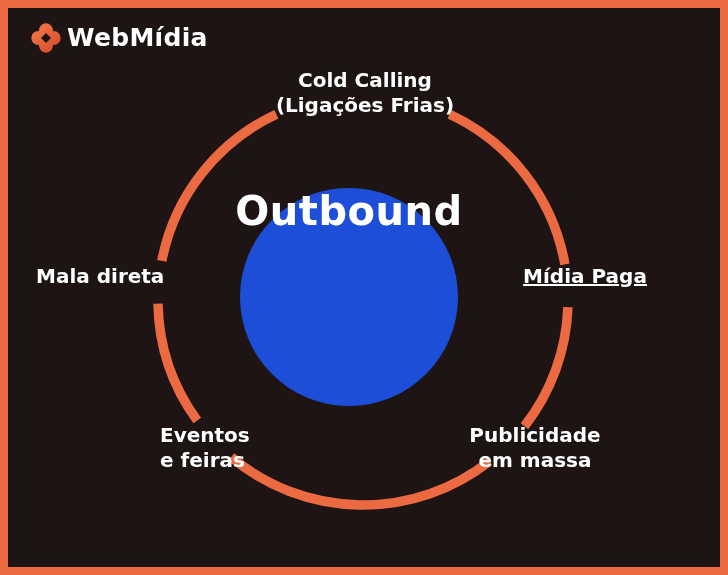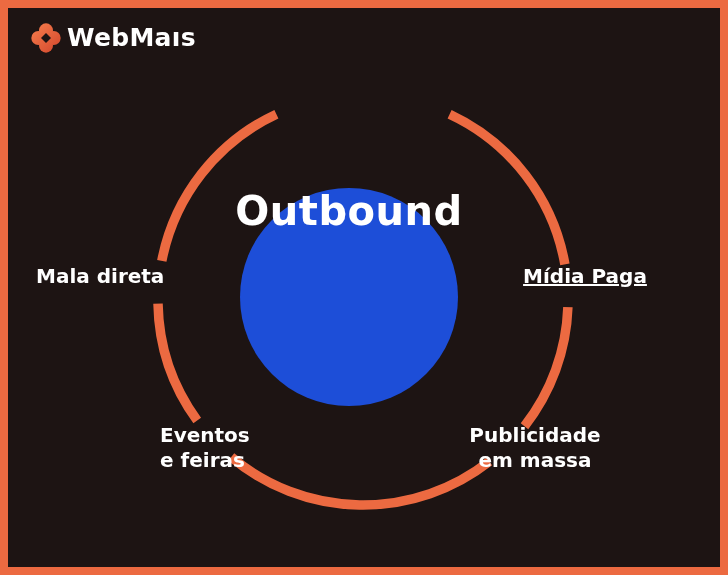--- a/index.html
+++ b/index.html
@@ -107,35 +107,39 @@
         </defs>
         <g fill="url(#lg)">
           <circle cx="18" cy="8.8" r="8.4"></circle>
           <circle cx="27.2" cy="18" r="8.4"></circle>
           <circle cx="18" cy="27.2" r="8.4"></circle>
           <circle cx="8.8" cy="18" r="8.4"></circle>
         </g>
         <path d="M18 12 L24 18 L18 24 L12 18 Z" fill="#1D1413"></path>
       </svg>
     </span>
-    <span class="logo-text"><span class="brand-prefix">Web</span><span class="brand-suffix">Maıs</span></span>
+    <span class="logo-text"><span class="brand-prefix">Web</span><span class="brand-suffix">Mídia</span></span>
   </div>
 
   <svg class="ring" width="728" height="575" viewBox="0 0 728 575" xmlns="http://www.w3.org/2000/svg">
     <path d="M449.6 114.2 A205 205 0 0 1 564.9 264.4"></path>
     <path d="M567.9 307.2 A205 205 0 0 1 524.5 426.2"></path>
     <path d="M489.2 461.5 A205 205 0 0 1 231.2 457.0"></path>
     <path d="M197.2 420.5 A205 205 0 0 1 158.0 303.6"></path>
     <path d="M161.8 260.9 A205 205 0 0 1 276.4 114.2"></path>
   </svg>
 
   <div class="center-node">
     <span class="center-label">Outbound</span>
   </div>
 
+  <div class="node-label pos-top">
+    <span>Cold Calling</span>
+    <span>(Ligações Frias)</span>
+  </div>
 
   <div class="node-label pos-right">
     <span>Mídia Paga</span>
 
   </div>
 
   <div class="node-label pos-bottom-right">
     <span>Publicidade</span>
     <span>em massa</span>
   </div>

